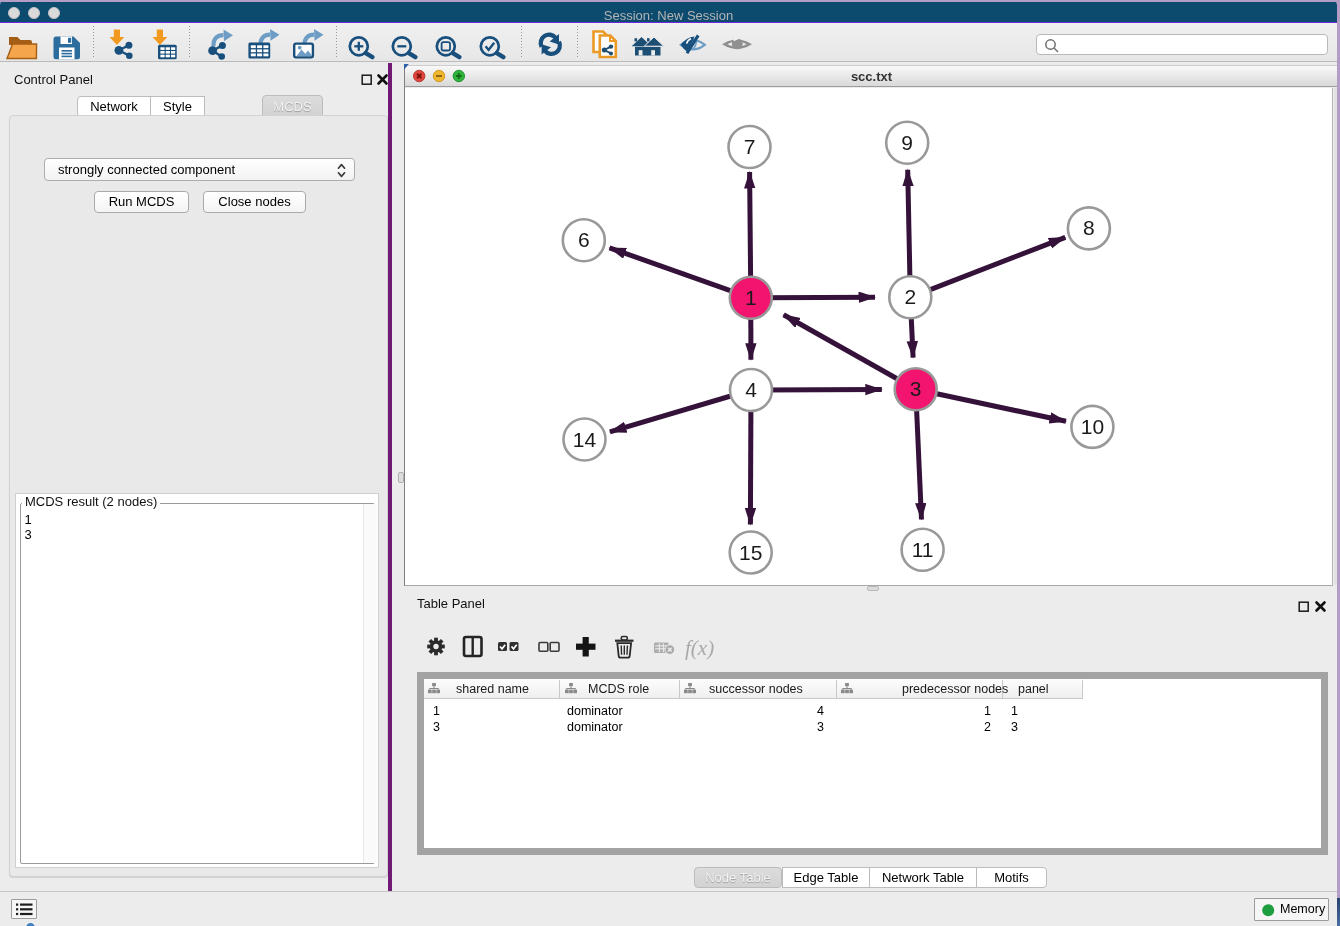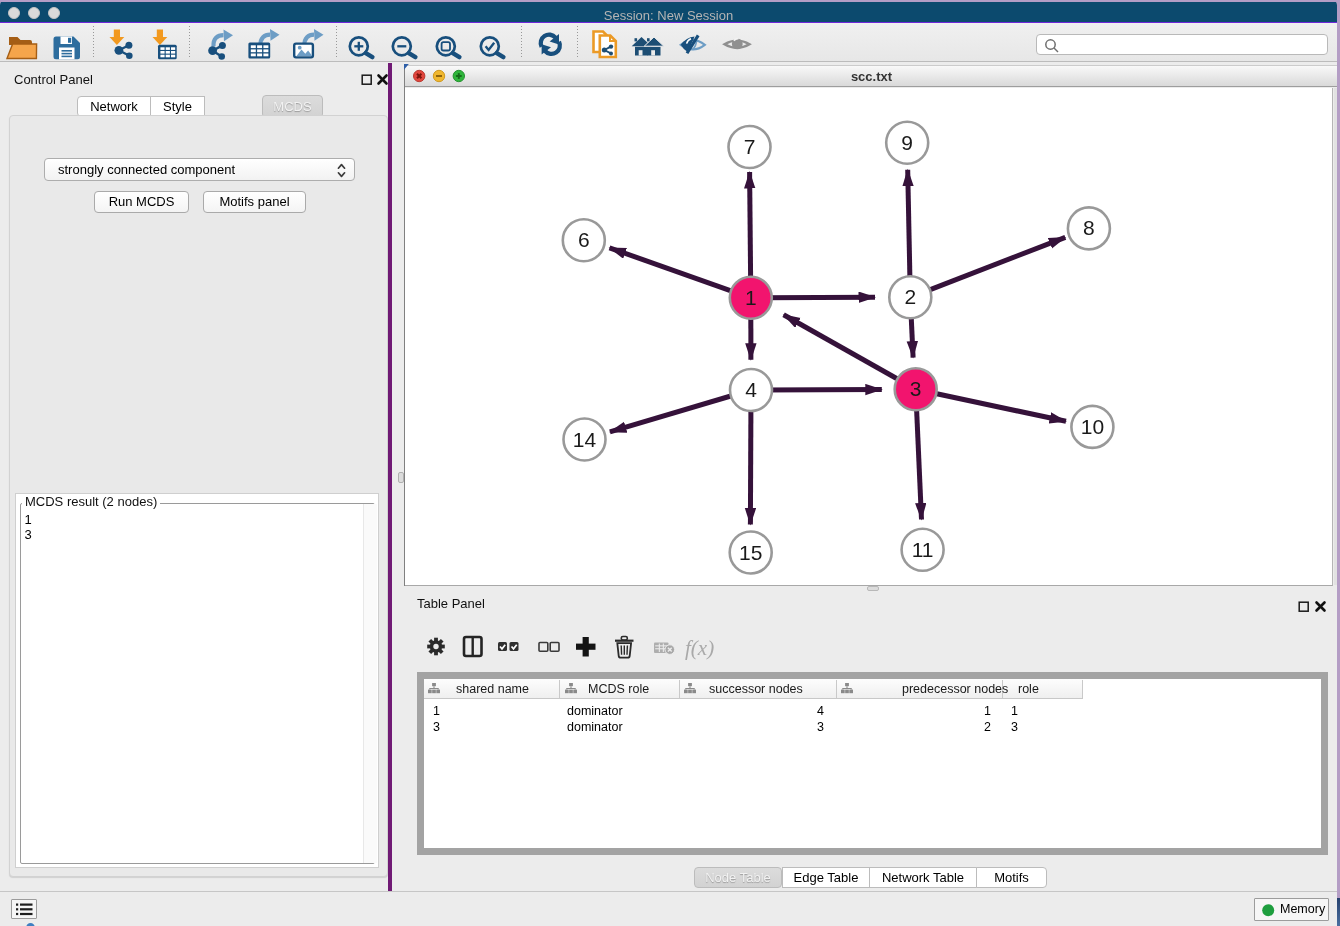--- a/index.html
+++ b/index.html
@@ -239,21 +239,21 @@
       <div class="tab" style="left:185px; top:-1px; height:23px; width:61px; background:linear-gradient(#dcdcdc,#d2d2d2); color:#f2f2f2; text-shadow:0 1px 1px #9a9a9a; line-height:22px; border-radius:4px;">MCDS</div>
     </div>
     <div class="abs" id="cpane"></div>
     <div class="abs" id="combo">strongly connected component<svg style="position:absolute;right:7px;top:3px;" width="11" height="17" viewBox="0 0 11 17">
           <g stroke="#3c3c3c" stroke-width="1.7" fill="none" stroke-linecap="round" stroke-linejoin="round">
             <path d="M2.4 6.2 L5.5 2.6 L8.6 6.2"></path>
             <path d="M2.4 10.8 L5.5 14.4 L8.6 10.8"></path>
           </g>
         </svg></div>
     <div class="btn" style="left:94px; top:128px; width:95px;">Run MCDS</div>
-    <div class="btn" style="left:203px; top:128px; width:103px;">Motifs panel</div>
+    <div class="btn" style="left:203px; top:128px; width:103px;">Close nodes</div>
     <div class="abs" id="grp">
       <div id="grpborder"></div>
       <div id="grpsb"></div>
       <div id="grplabel">MCDS result (2 nodes)</div>
       <div id="grplines">1<br>3</div>
     </div>
   </div>
   <div class="abs" id="net">
     <svg class="abs" style="left:-1px;top:-1px;z-index:5;" width="7" height="8" viewBox="0 0 7 8">
         <path d="M0 0 H4.8 L0 5.8 z" fill="#2f5fa8"></path>
@@ -433,21 +433,21 @@
       <svg class="abs tree" style="left:260px;top:4px;">
           <use href="#treeic"></use>
         </svg>
       <svg class="abs tree" style="left:417px;top:4px;">
           <use href="#treeic"></use>
         </svg>
       <div class="th" style="left:32px;">shared name</div>
       <div class="th" style="left:164px;">MCDS role</div>
       <div class="th" style="left:285px;">successor nodes</div>
       <div class="th" style="left:442px;padding-left:36px;">predecessor nodes</div>
-      <div class="th" style="left:594px;">role</div>
+      <div class="th" style="left:594px;">panel</div>
       <div class="td" style="left:9px;  top:24.5px;">1</div>
       <div class="td" style="left:143px;top:24.5px;">dominator</div>
       <div class="td" style="left:393px;top:24.5px; width:8px;">4</div>
       <div class="td" style="left:560px;top:24.5px; width:8px;">1</div>
       <div class="td" style="left:587px;top:24.5px;">1</div>
       <div class="td" style="left:9px;  top:40.5px;">3</div>
       <div class="td" style="left:143px;top:40.5px;">dominator</div>
       <div class="td" style="left:393px;top:40.5px; width:8px;">3</div>
       <div class="td" style="left:560px;top:40.5px; width:8px;">2</div>
       <div class="td" style="left:587px;top:40.5px;">3</div>

